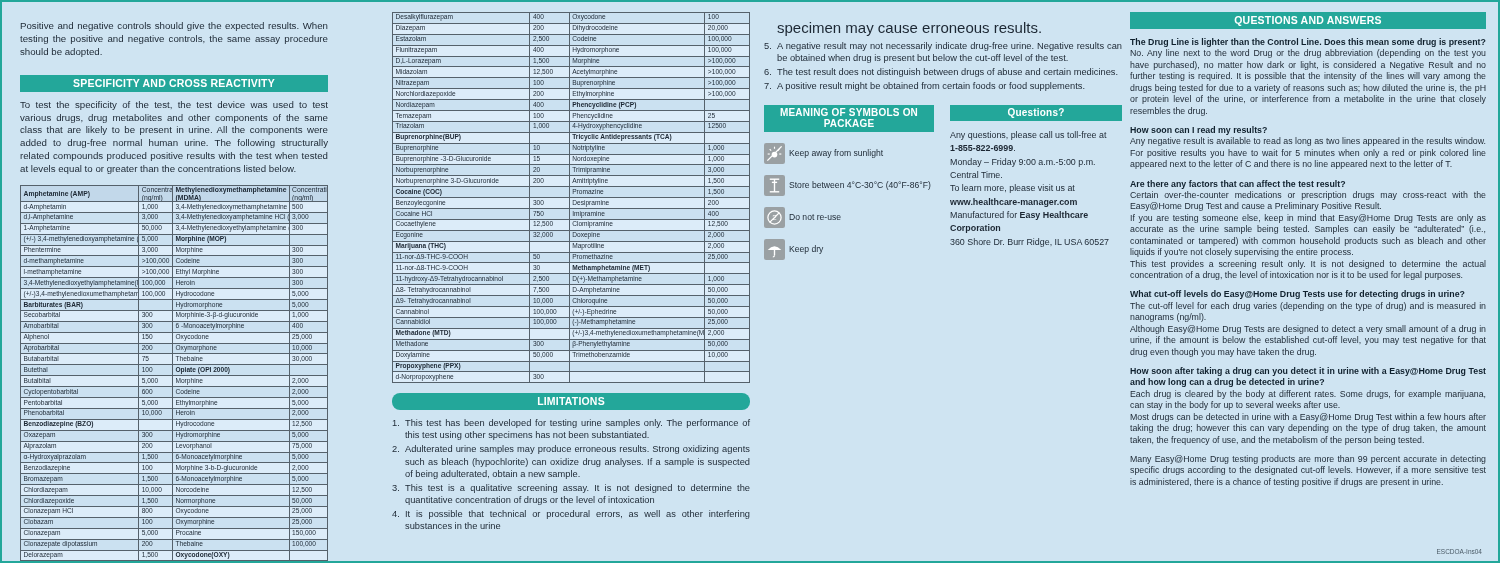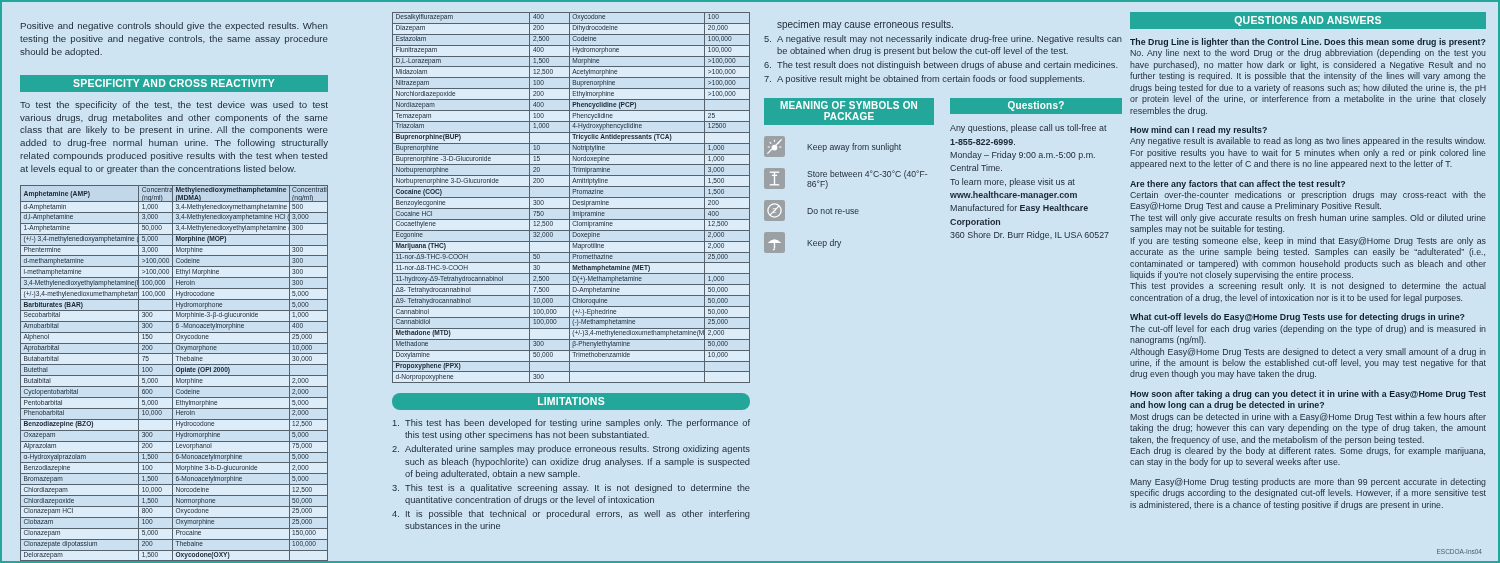--- a/index.html
+++ b/index.html
@@ -21,27 +21,27 @@
   table.xtable{border-collapse:collapse;width:100%;table-layout:fixed;}
   table.xtable td{border:1px solid #55616b;font-size:6.6px;line-height:1.05;
        padding:0 2.5px;height:9.9px;overflow:hidden;white-space:nowrap;vertical-align:middle;}
   table.xtable tr:nth-child(odd) td{background:#cbe1f1;}
   table.xtable tr:nth-child(even) td{background:#dcecf9;}
   table.xtable tr.th-row td{background:#c2d8ea;white-space:normal;height:15px;font-size:6.8px;}
   .b{font-weight:bold;}
   .li{display:flex;font-size:9.3px;line-height:1.3;margin-bottom:2px;}
   .num{width:13px;flex:none;}
   .txt{flex:1;text-align:justify;}
-  .hang{font-size:10px;line-height:1.3;margin-left:13px;margin-bottom:2px;}
+  .hang{font-size:15px;line-height:1.3;margin-left:13px;margin-bottom:2px;}
   #lim-list{margin-top:7px;}
   .lim-bar{margin-top:10px;border-radius:8px;}
   .row3{display:flex;gap:16px;margin-top:13px;}
   .sym-block{width:170px;flex:none;}
   .qst-block{flex:1;}
-  .sym-item{display:flex;align-items:center;gap:22px;margin-top:11px;}
+  .sym-item{display:flex;align-items:center;gap:4px;margin-top:11px;}
   .sym-item svg{width:21px;height:21px;flex:none;display:block;}
   .sym-label{font-size:8.6px;}
   #contact-lines{margin-top:8px;}
   .cline{font-size:8.9px;line-height:1.5;}
   .qa-item{margin-bottom:8px;}
   .q{font-weight:bold;font-size:8.8px;line-height:1.3;text-align:justify;color:#10212e;}
   .a{font-size:8.8px;line-height:1.3;text-align:justify;margin:0;}
   #qa-list{margin-top:8px;}
   .footer-code{position:absolute;right:16px;bottom:6px;font-size:6.5px;color:#4a5a66;}
 </style>
@@ -607,39 +607,38 @@
   <div class="col col4">
     <div class="bar">
       <span>QUESTIONS AND ANSWERS</span>
     </div>
     <div id="qa-list">
         <div class="qa-item">
           <div class="q">The Drug Line is lighter than the Control Line. Does this mean some drug is present?</div>
           <p class="a">No. Any line next to the word Drug or the drug abbreviation (depending on the test you have purchased), no matter how dark or light, is considered a Negative Result and no further testing is required. It is possible that the intensity of the lines will vary among the drugs being tested for due to a variety of reasons such as; how diluted the urine is, the pH or protein level of the urine, or interference from a metabolite in the urine that closely resembles the drug.</p>
         </div>
         <div class="qa-item">
-          <div class="q">How mind can I read my results?</div>
+          <div class="q">How soon can I read my results?</div>
           <p class="a">Any negative result is available to read as long as two lines appeared in the results window.  For positive results you have to wait for 5 minutes when only a red or pink colored line appeared next to the letter of C and there is no line appeared next to the letter of T.</p>
         </div>
         <div class="qa-item">
           <div class="q">Are there any factors that can affect the test result?</div>
           <p class="a">Certain over-the-counter medications or prescription drugs may cross-react with the Easy@Home Drug Test and cause a Preliminary Positive Result.</p>
-          <p class="a">The test will only give accurate results on fresh human urine samples. Old or diluted urine samples may not be suitable for testing.</p>
           <p class="a">If you are testing someone else, keep in mind that Easy@Home Drug Tests are only as accurate as the urine sample being tested. Samples can easily be “adulterated” (i.e., contaminated or tampered) with common household products such as bleach and other liquids if you're not closely supervising the entire process.</p>
           <p class="a">This test provides a screening result only. It is not designed to determine the actual concentration of a drug, the level of intoxication nor is it to be used for legal purposes.</p>
         </div>
         <div class="qa-item">
           <div class="q">What cut-off levels do Easy@Home Drug Tests use for detecting drugs in urine?</div>
           <p class="a">The cut-off level for each drug varies (depending on the type of drug) and is measured in nanograms (ng/ml).</p>
           <p class="a">Although Easy@Home Drug Tests are designed to detect a very small amount of a drug in urine, if the amount is below the established cut-off level, you may test negative for that drug even though you may have taken the drug.</p>
         </div>
         <div class="qa-item">
           <div class="q">How soon after taking a drug can you detect it in urine with a Easy@Home Drug Test and how long can a drug be detected in urine?</div>
+          <p class="a">Each drug is cleared by the body at different rates. Some drugs, for example marijuana, can stay in the body for up to several weeks after use.</p>
           <p class="a">Most drugs can be detected in urine with a Easy@Home Drug Test within a few hours after taking the drug; however this can vary depending on the type of drug taken, the amount taken, the frequency of use, and the metabolism of the person being tested.</p>
-          <p class="a">Each drug is cleared by the body at different rates. Some drugs, for example marijuana, can stay in the body for up to several weeks after use.</p>
         </div>
         <div class="qa-item">
           <p class="a">Many Easy@Home Drug testing products are more than 99 percent accurate in detecting specific drugs according to the designated cut-off levels. However, if a more sensitive test is administered, there is a chance of testing positive if drugs are present in urine.</p>
         </div>
       </div>
   </div>
 
   <div class="footer-code">ESCDOA-Ins04</div>
 </div>
 

